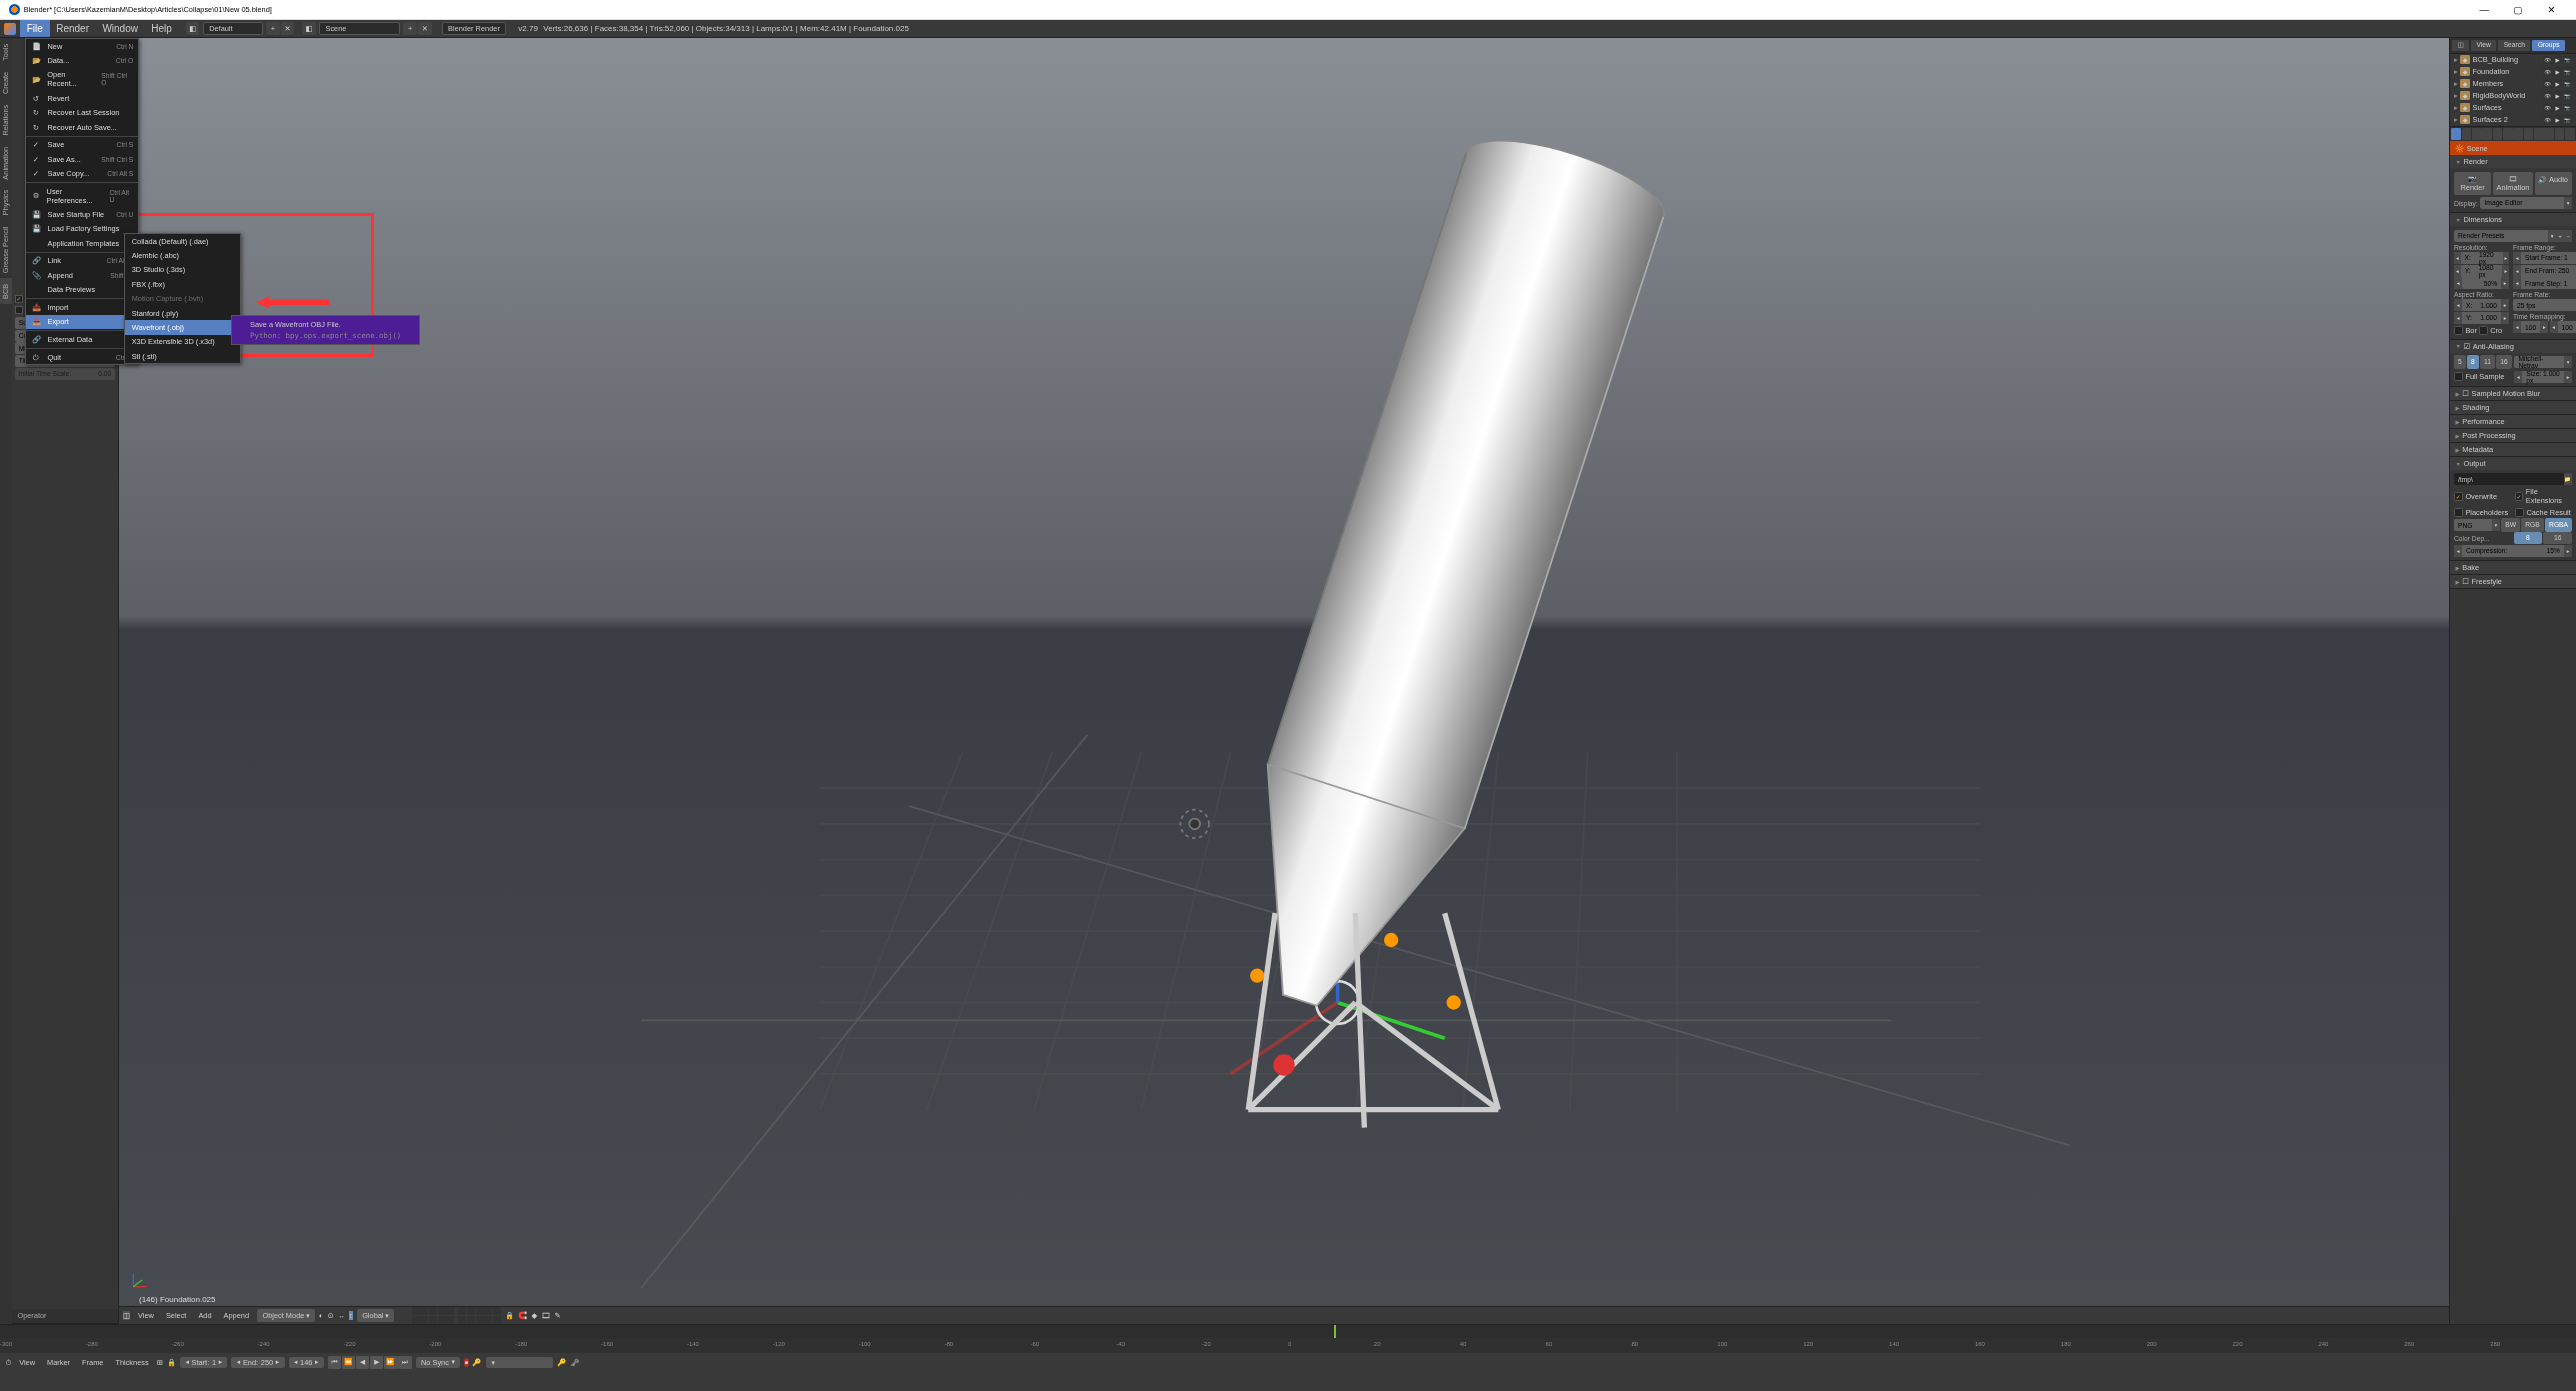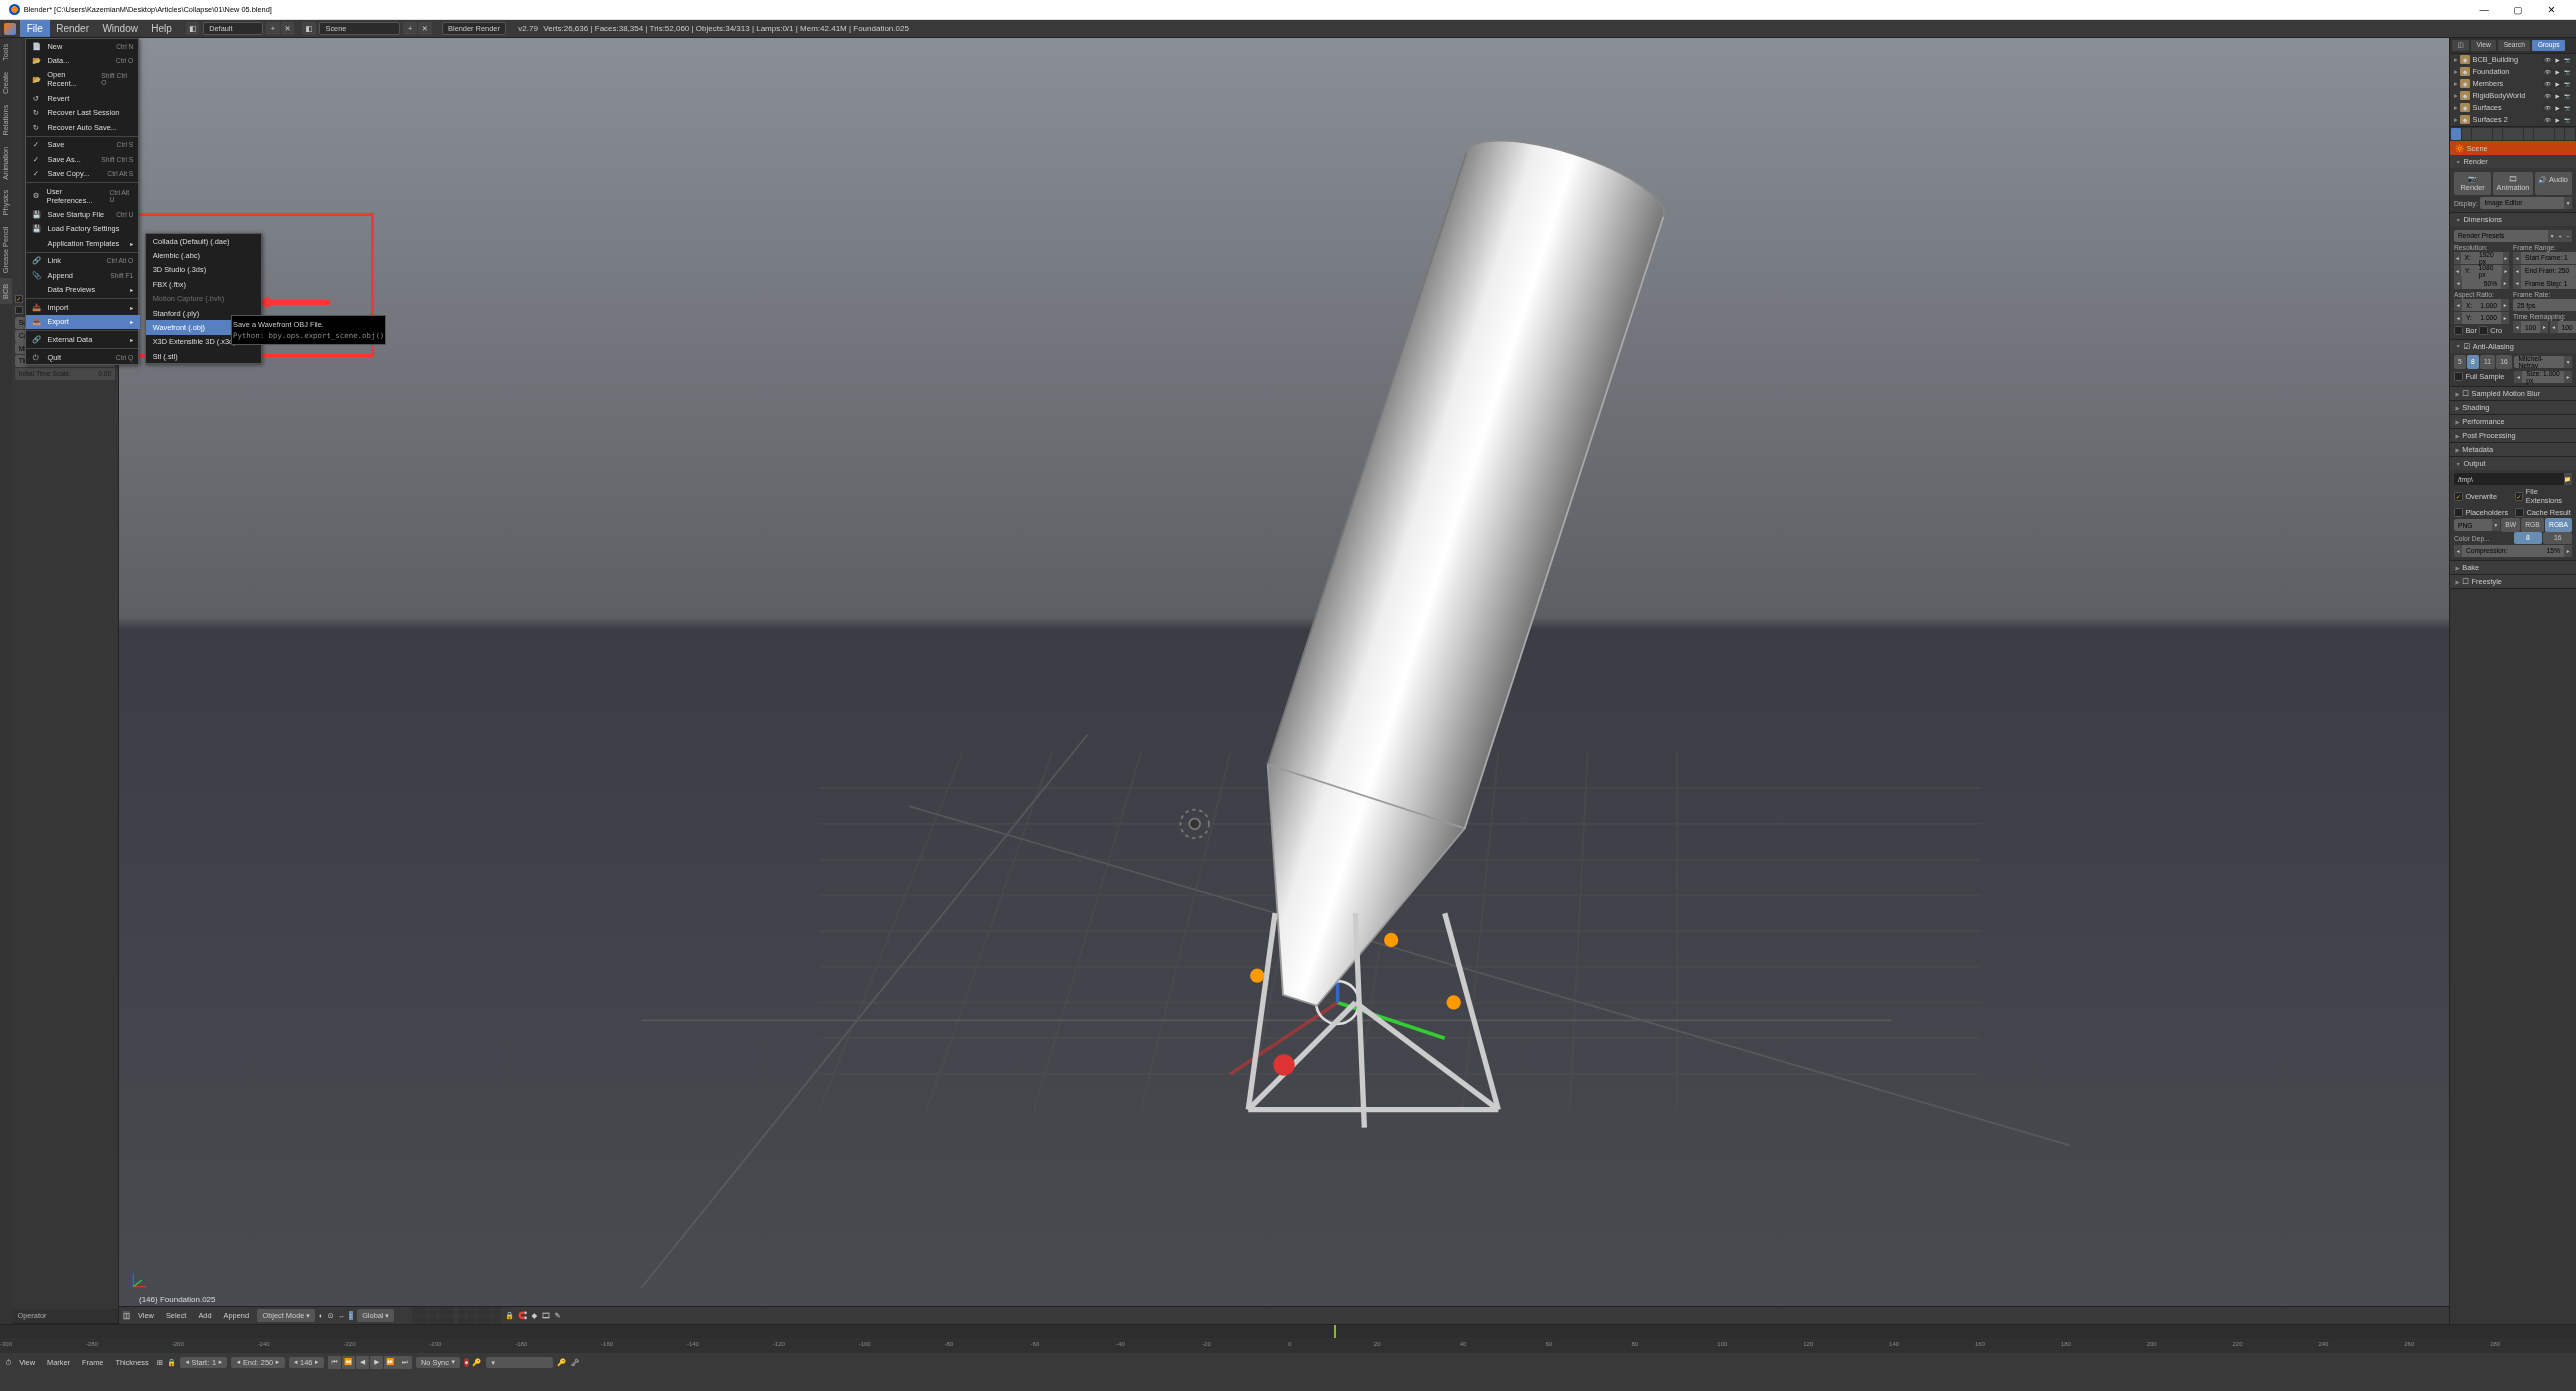--- a/index.html
+++ b/index.html
@@ -58,21 +58,21 @@
 .chk-row { display:flex; align-items:center; gap:2.7px; margin:1.3px 0; font-size:6.7px }
 .chk-row .c { width:8.7px; height:8.7px; background:#222; border:0.7px solid #555; border-radius:1.3px; display:flex; align-items:center; justify-content:center; font-size:6px; color:#fa0 }
 .viewport-hdr { position:absolute; bottom:0; left:0; right:0; height:18px; background:#393939; display:flex; align-items:center; padding:0 4px; gap:4px; border-top:0.7px solid #222 }
 .vh-item { background:#555; border-radius:2px; padding:2px 5.4px; font-size:6.7px }
 .dropdown { position:absolute; background:#1f1f1f; border:0.7px solid #555; box-shadow:1.3px 1.3px 4px rgba(0,0,0,.5); z-index:100 }
 .dropdown .drow { display:flex; align-items:center; padding:2.7px 6.7px; font-size:7.4px; color:#ddd; gap:5.4px; min-width:114px }
 .dropdown .drow .sc { margin-left:auto; color:#888; font-size:6.7px }
 .dropdown .drow:hover, .dropdown .drow.hl { background:#5680c2; color:#fff }
 .dropdown .sep { height:0.7px; background:#444; margin:1.3px 0 }
 .dropdown .drow .ri { margin-left:auto; font-size:6px }
-.tooltip { position:absolute; background:#000000; border:0.7px solid #555; padding:4px 1px; font-size:6.7px; color:#ccc; z-index:200; white-space:nowrap }
+.tooltip { position:absolute; background:#4c1d95; border:0.7px solid #555; padding:4px 18px; font-size:6.7px; color:#ccc; z-index:200; white-space:nowrap }
 .tooltip .py { color:#888; font-family:monospace; margin-top:2px }
 .red-box { position:absolute; border:3.4px solid #f33; z-index:50; pointer-events:none }
 .red-arrow { position:absolute; z-index:51; pointer-events:none }
 .timeline { height:28px; background:#393939; border-top:0.7px solid #222; position:relative }
 .timeline .track { height:13.4px; background:#2d2d2d; position:relative; display:flex }
 .timeline .tick { position:absolute; top:0; font-size:6px; color:#888 }
 .timeline .cursor { position:absolute; top:0; bottom:0; width:1.3px; background:#7fba3c }
 .timeline .ruler { height:14.8px; background:#303030; position:relative }
 .timeline-hdr { height:20px; background:#393939; display:flex; align-items:center; padding:0 5.4px; gap:4px; border-top:0.7px solid #222 }
 .th-item { font-size:7.4px; color:#ccc; padding:0 4px }
@@ -764,21 +764,21 @@
       <span class="ri">▸</span>
     </div>
     <div class="sep"></div>
     <div class="drow">
       <span style="width:9.4px;opacity:.8">⏻</span>
       <span>Quit</span>
       <span class="sc">Ctrl Q</span>
     </div>
   </div>
 
-<div class="dropdown" id="export-dd" style="left:145px; top:233px; width:117px">
+<div class="dropdown" id="export-dd" style="left:124px; top:233px; width:117px">
     <div class="drow">Collada (Default) (.dae)</div>
     <div class="drow">Alembic (.abc)</div>
     <div class="drow">3D Studio (.3ds)</div>
     <div class="drow">FBX (.fbx)</div>
     <div class="drow" style="opacity: 0.4;">Motion Capture (.bvh)</div>
     <div class="drow">Stanford (.ply)</div>
     <div class="drow hl">Wavefront (.obj)</div>
     <div class="drow">X3D Extensible 3D (.x3d)</div>
     <div class="drow">Stl (.stl)</div>
   </div>

